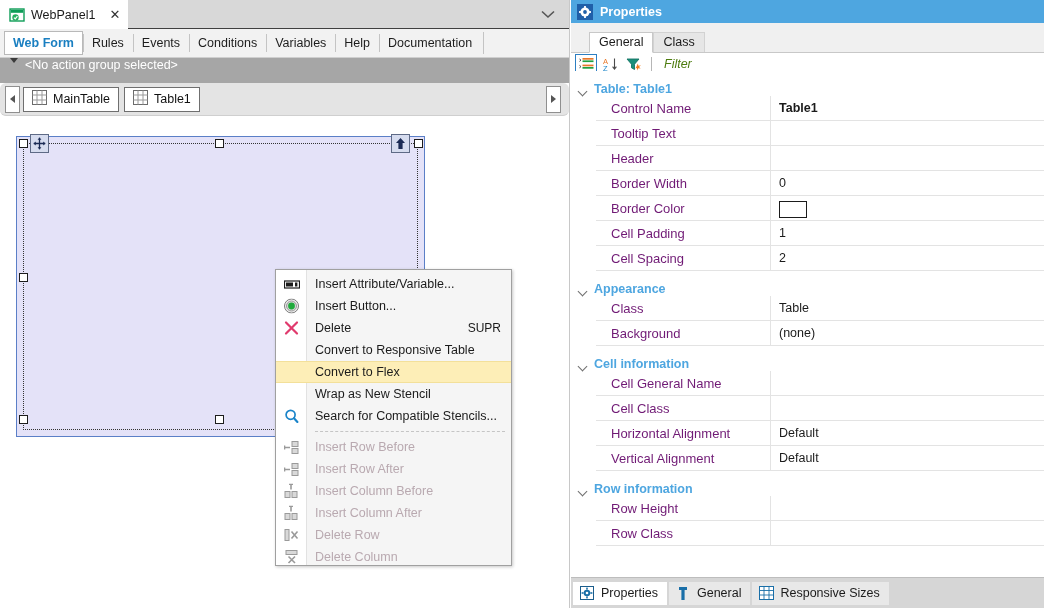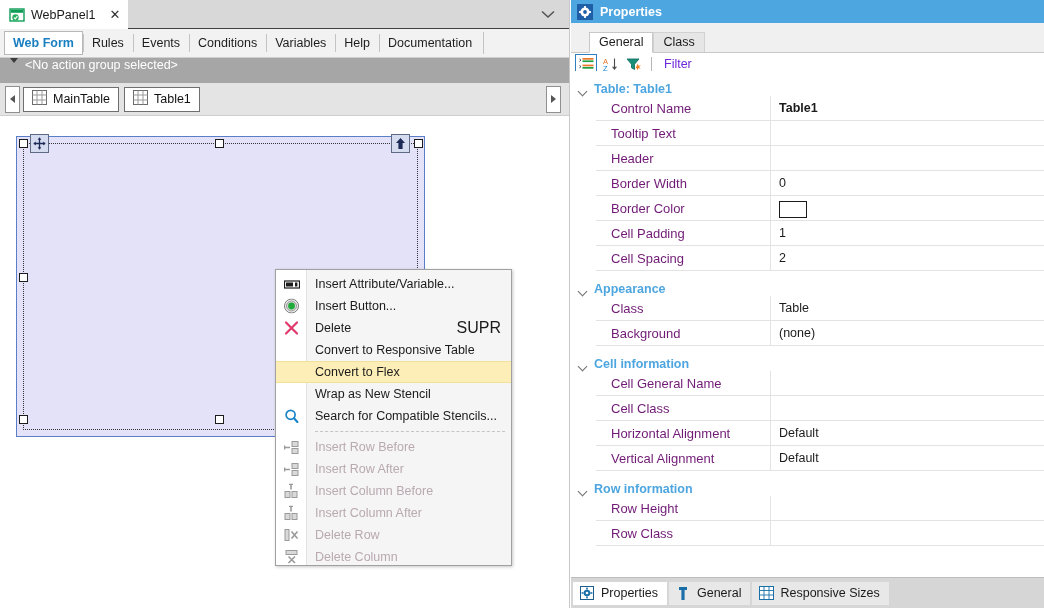--- a/index.html
+++ b/index.html
@@ -74,21 +74,21 @@
   .ag-caret {
     width: 0; height: 0;
     border-left: 4px solid transparent; border-right: 4px solid transparent;
     border-top: 5px solid #3b3b3b;
   }
 
   
   .crumb-bar {
     position: relative; height: 33px; background: #e4e4e4;
     border-bottom: 1px solid #cfcfcf;
-    display: flex; align-items: center; padding: 0 2px;
+    display: flex; align-items: center; padding: 0 2px; border-radius: 6px;
   }
   .crumb-scroll {
     width: 15px; height: 27px; background: #ffffff; border: 1px solid #8f8f8f;
     display: flex; align-items: center; justify-content: center; margin: 0 3px;
   }
   .crumb-scroll.right { position: absolute; right: 5px; }
   .tri-left { width:0;height:0;border-top:4px solid transparent;border-bottom:4px solid transparent;border-right:5px solid #555; }
   .tri-right { width:0;height:0;border-top:4px solid transparent;border-bottom:4px solid transparent;border-left:5px solid #555; }
   .crumb-btn {
     height: 25px; background: #ffffff; border: 1px solid #6f6f6f;
@@ -142,21 +142,21 @@
   .ctx-item {
     position: relative; height: 22px; display: flex; align-items: center;
     font-size: 12.5px; color: #1b1b1b; padding-left: 39px; white-space: nowrap;
   }
   .ctx-item.disabled { color: #b9a9b0; }
   .ctx-item.highlight { background: #fdeeb7; border-top: 1px solid #f3e09a; border-bottom: 1px solid #f3e09a; height: 22px; }
   .ctx-icon {
     position: absolute; left: 7px; top: 50%; transform: translateY(-50%);
     width: 17px; height: 17px; display: flex; align-items: center; justify-content: center;
   }
-  .ctx-shortcut { position: absolute; right: 10px; font-size: 16px; color: #1b1b1b; }
+  .ctx-shortcut { position: absolute; right: 10px; font-size: 12px; color: #1b1b1b; }
   .ctx-sep { height: 1px; margin: 4px 6px 4px 39px; border-top: 1px dashed #c5c5c5; }
 
   
   #right-pane {
     position: absolute; left: 571px; top: 0; width: 473px; height: 608px;
     background: #ffffff;
   }
   .prop-title {
     height: 23px; background: #4ea6e0; color: #ffffff;
     display: flex; align-items: center; gap: 7px; padding-left: 6px;
@@ -181,21 +181,21 @@
   .prop-tab.inactive { background: #e6e6e6; border: 1px solid #d2d2d2; border-bottom: none; }
   .prop-toolbar {
     height: 23px; background: #ffffff; display: flex; align-items: center;
     padding-left: 4px; gap: 2px; border-bottom: 1px solid #e6e6e6;
   }
   .tb-btn {
     width: 22px; height: 20px; display: flex; align-items: center; justify-content: center;
   }
   .tb-btn.pressed { border: 1px solid #2d7fc2; background: #ffffff; }
   .tb-divider { width: 1px; height: 15px; background: #b6b6b6; margin: 0 4px; }
-  .tb-filter-label { font-size: 12.5px; color: #6d28d9; padding: 0 6px; }
+  .tb-filter-label { font-size: 12.5px; color: #4d7c0f; padding: 0 6px; font-style: italic; }
   .tb-filter-field { flex: 1; height: 21px; background: #ffffff; }
 
   .prop-list { position: absolute; left:0; right:0; top: 71px; bottom: 31px; overflow: hidden; background:#fff; }
   .group-head {
     display: flex; align-items: flex-end; gap: 6px;
     height: 25px; padding-left: 8px;
     font-size: 12.5px; font-weight: bold; color: #4ea6e0;
   }
   .grp-caret {
     width: 9px; height: 9px; position: relative;

